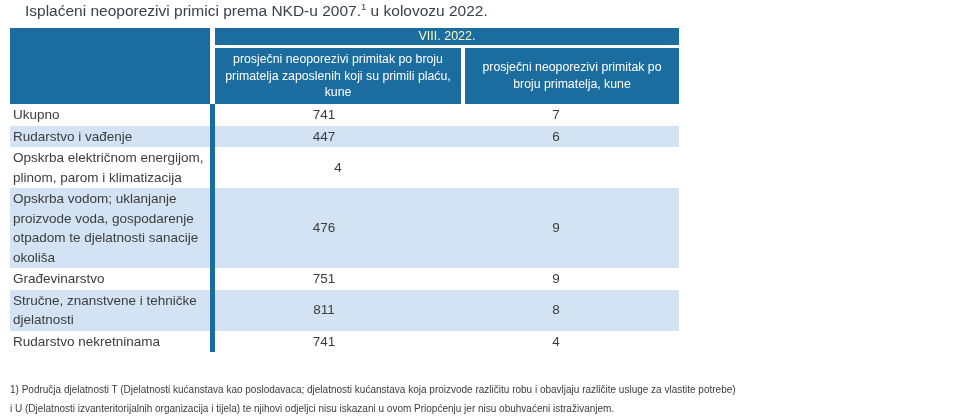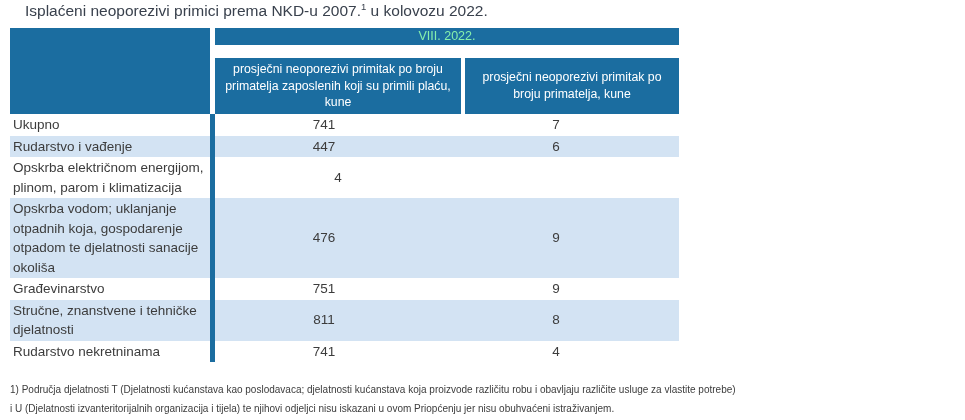--- a/index.html
+++ b/index.html
@@ -42,25 +42,25 @@
   }
 
   
   .thead { display: flex; }
   .h-col1 { width: 200px; background: var(--header-blue); }
   .h-gap { width: 5px; background: #ffffff; }
   .h-right { width: 464px; display: flex; flex-direction: column; }
   .h-period {
     height: 17px;
     background: var(--header-blue);
-    color: #86efac;
+    color: #fef9c3;
     text-align: center;
     font-size: 12.5px;
     line-height: 17px;
-    margin-bottom: 13px;
+    margin-bottom: 3px;
   }
   .h-sub { display: flex; gap: 4px; min-height: 56px; }
   .h-cell {
     background: var(--header-blue);
     color: #ffffff;
     font-size: 12.3px;
     line-height: 1.38;
     display: flex;
     align-items: center;
     justify-content: center;
@@ -120,21 +120,21 @@
           <div class="divider"></div>
           <div class="cell value-cell">447</div>
           <div class="cell value-cell col3">6</div>
         </div>
         <div class="row">
           <div class="cell label-cell">Opskrba električnom energijom, plinom, parom i klimatizacija</div>
           <div class="divider"></div>
           <div class="cell value-cell col3">4</div>
         </div>
         <div class="row stripe">
-          <div class="cell label-cell">Opskrba vodom; uklanjanje otpadnih koja, gospodarenje otpadom te djelatnosti sanacije okoliša</div>
+          <div class="cell label-cell">Opskrba vodom; uklanjanje proizvode voda, gospodarenje otpadom te djelatnosti sanacije okoliša</div>
           <div class="divider"></div>
           <div class="cell value-cell">476</div>
           <div class="cell value-cell col3">9</div>
         </div>
         <div class="row">
           <div class="cell label-cell">Građevinarstvo</div>
           <div class="divider"></div>
           <div class="cell value-cell">751</div>
           <div class="cell value-cell col3">9</div>
         </div>

